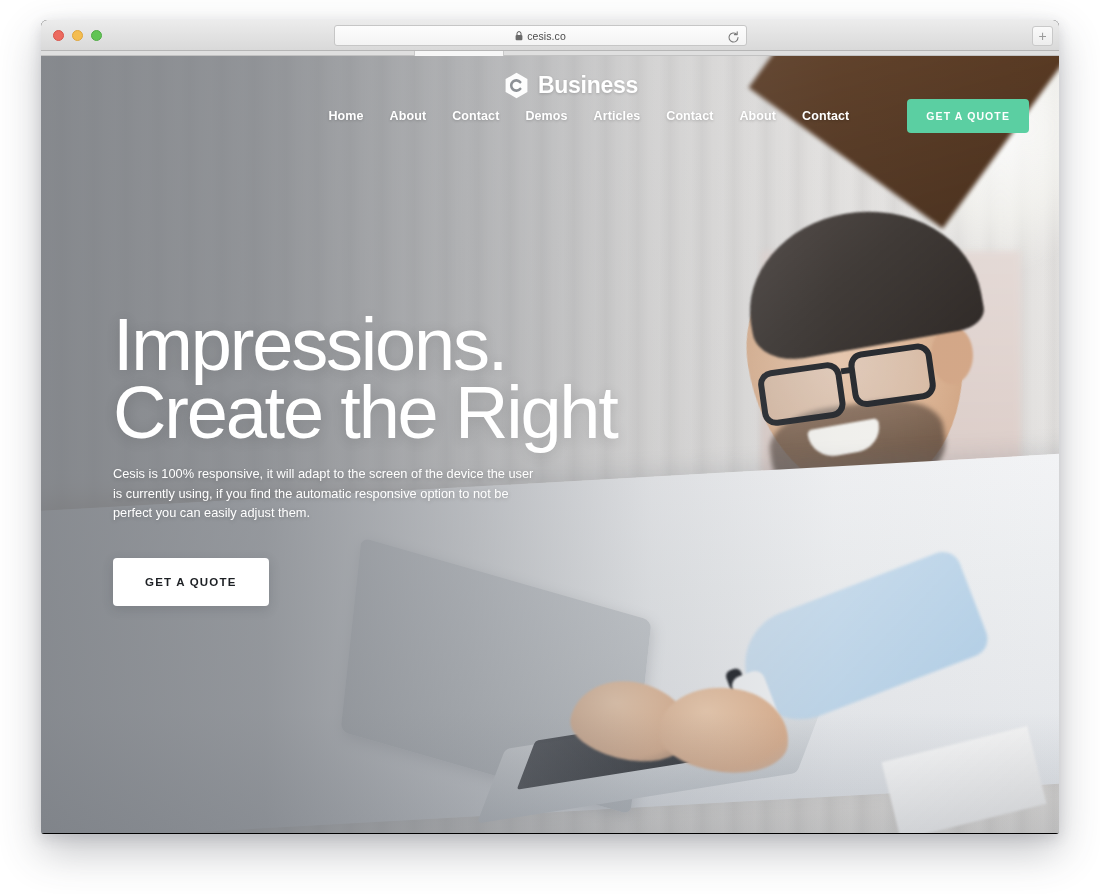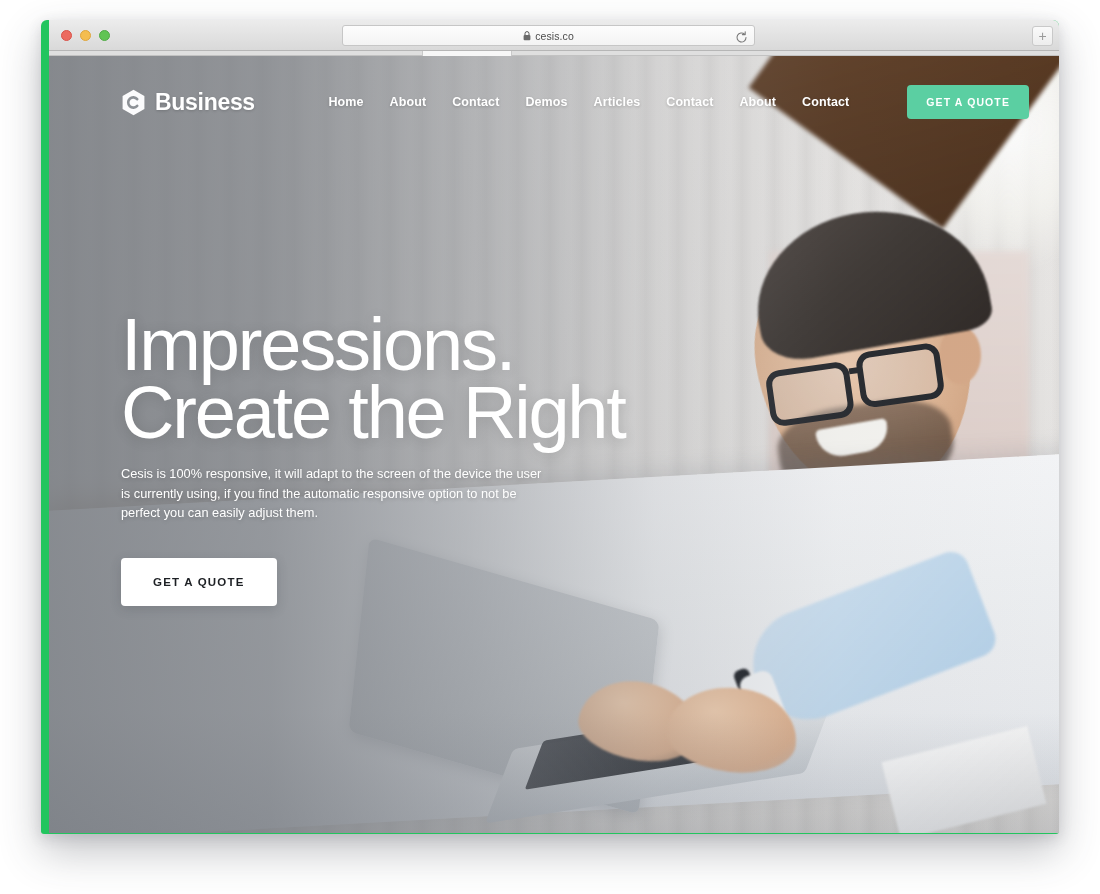--- a/index.html
+++ b/index.html
@@ -13,25 +13,24 @@
   }
 
   
   .browser-window {
     position: absolute;
     left: 41px;
     top: 20px;
     width: 1018px;
     height: 814px;
     border-radius: 6px 6px 3px 3px;
-    background: #22c55e;
+    background: #000000;
     box-shadow: 0 18px 42px rgba(60,64,72,0.30),
                 0 4px 14px rgba(60,64,72,0.16);
     overflow: hidden;
-    padding-left: 8px;
   }
 
   
   .titlebar {
     position: relative;
     height: 31px;
     background: linear-gradient(to bottom, #ececec 0%, #d9d9d9 100%);
     border-bottom: 1px solid #b6b6b6;
   }
   .traffic-lights {
@@ -380,26 +379,27 @@
         rgba(116,120,126,0.74) 22%,
         rgba(124,128,134,0.50) 42%,
         rgba(135,139,145,0.22) 60%,
         rgba(145,149,155,0.07) 78%,
         rgba(150,154,160,0.02) 100%);
   }
 
   
   .site-header {
     position: absolute;
-    left: 0; right: 0; top: 6px;
+    left: 0; right: 0; top: 16px;
     height: 80px;
     display: flex;
     align-items: center;
     padding: 0 30px 0 72px;
     z-index: 5;
+    flex-direction: column;
   }
   .brand { display: flex; align-items: center; gap: 9px; }
   .brand-mark { width: 25px; height: 27px; display: block; }
   .brand-name {
     color: #ffffff;
     font-size: 23px;
     font-weight: bold;
     letter-spacing: -0.3px;
     text-shadow: 0 1px 3px rgba(0,0,0,0.18);
   }

